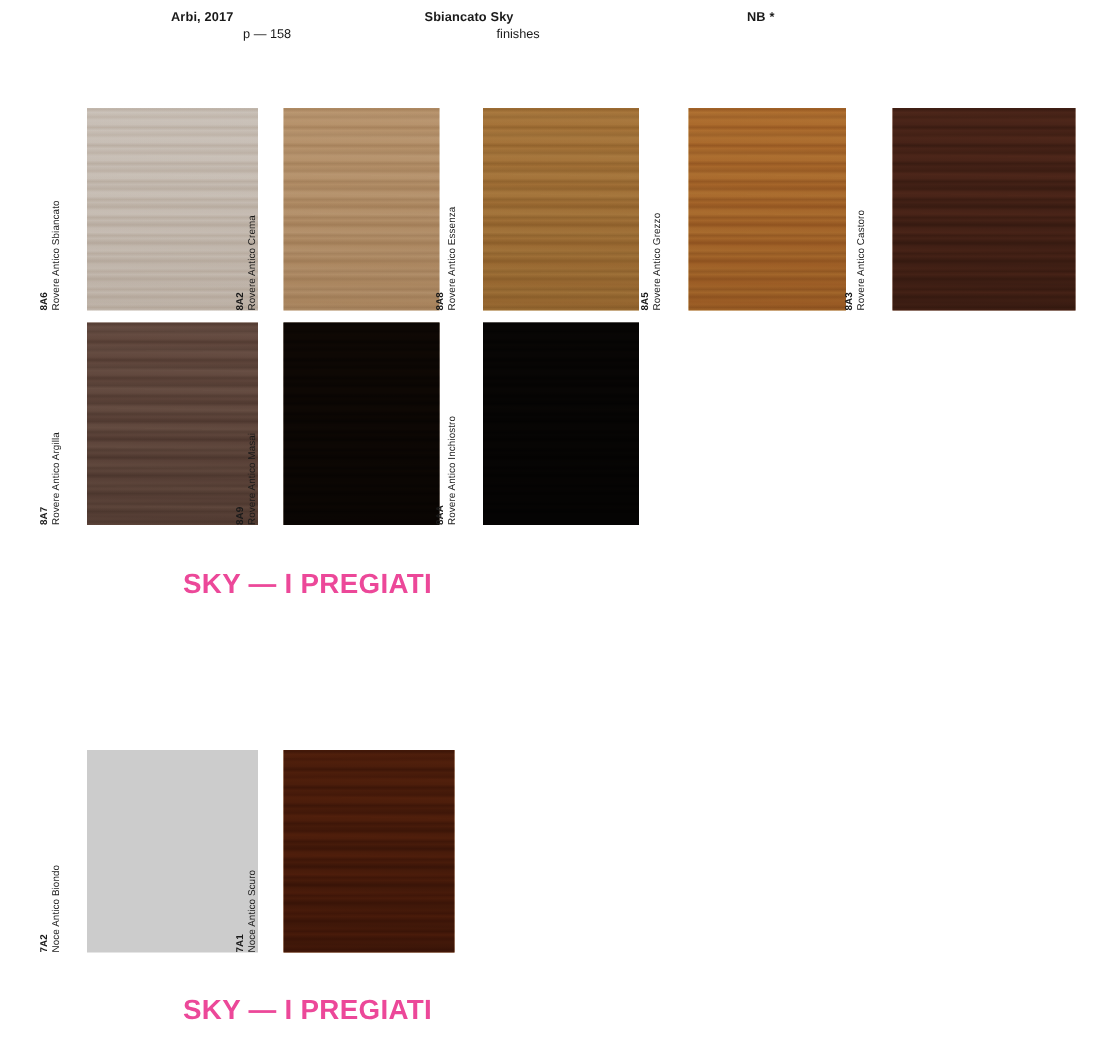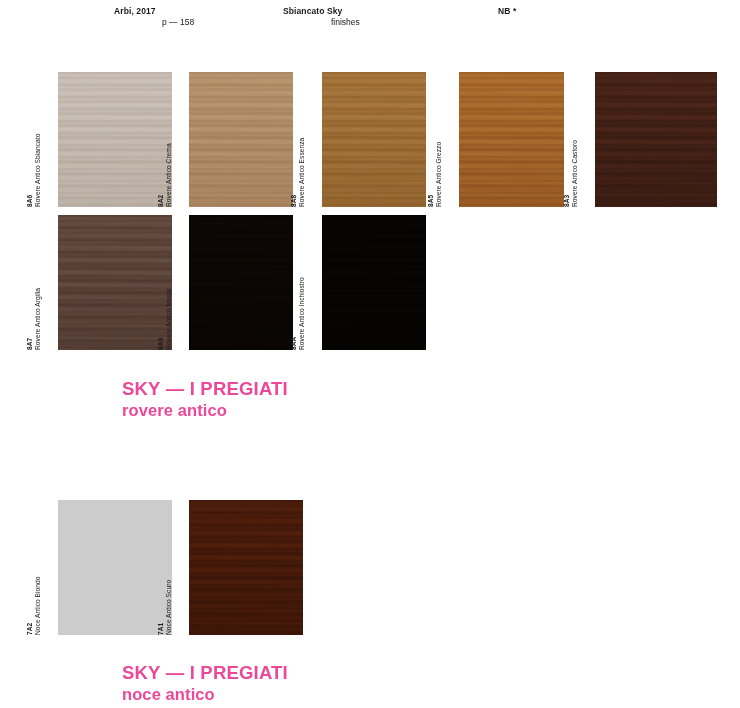--- a/index.html
+++ b/index.html
@@ -188,21 +188,20 @@
           <span class="swatch-code">8AA</span>
           <span class="swatch-name">Rovere Antico Inchiostro</span>
         </div>
         <div class="swatch-img" style="width: 104px;">
           <div class="grain" style="background: repeating-linear-gradient(0deg, rgb(46, 40, 35) 0px, rgb(29, 25, 22) 2px, rgb(46, 40, 35) 4px, rgb(46, 40, 35) 7px, rgb(29, 25, 22) 9px, rgb(46, 40, 35) 12px), repeating-linear-gradient(1deg, rgba(255, 255, 255, 0.1) 0px, rgba(0, 0, 0, 0.07) 6px, rgba(255, 255, 255, 0.08) 13px), linear-gradient(rgb(46, 40, 35), rgb(29, 25, 22));"></div>
         </div>
       </div>
     </div>
     <div class="section-title" style="top: 378px;">
       <div class="line1">SKY — I PREGIATI</div>
-      <div class="line2">rovere antico</div>
     </div>
     <div class="swatch-row" style="top: 500px; height: 135px;">
       <div class="swatch-cell" style="left: 41px; width: 131px;">
         <div class="swatch-label">
           <span class="swatch-code">7A2</span>
           <span class="swatch-name">Noce Antico Biondo</span>
         </div>
         <div class="swatch-img" style="width: 114px;">
           <div class="grain"></div>
         </div>
@@ -212,15 +211,14 @@
           <span class="swatch-code">7A1</span>
           <span class="swatch-name">Noce Antico Scuro</span>
         </div>
         <div class="swatch-img" style="width: 114px;">
           <div class="grain" style="background: repeating-linear-gradient(0deg, rgb(141, 88, 54) 0px, rgb(120, 70, 42) 2px, rgb(141, 88, 54) 4px, rgb(141, 88, 54) 7px, rgb(120, 70, 42) 9px, rgb(141, 88, 54) 12px), repeating-linear-gradient(1deg, rgba(255, 255, 255, 0.1) 0px, rgba(0, 0, 0, 0.07) 6px, rgba(255, 255, 255, 0.08) 13px), linear-gradient(rgb(141, 88, 54), rgb(120, 70, 42));"></div>
         </div>
       </div>
     </div>
     <div class="section-title" style="top: 662px;">
       <div class="line1">SKY — I PREGIATI</div>
-      <div class="line2">noce antico</div>
     </div>
   </div>
 
 </body></html>

